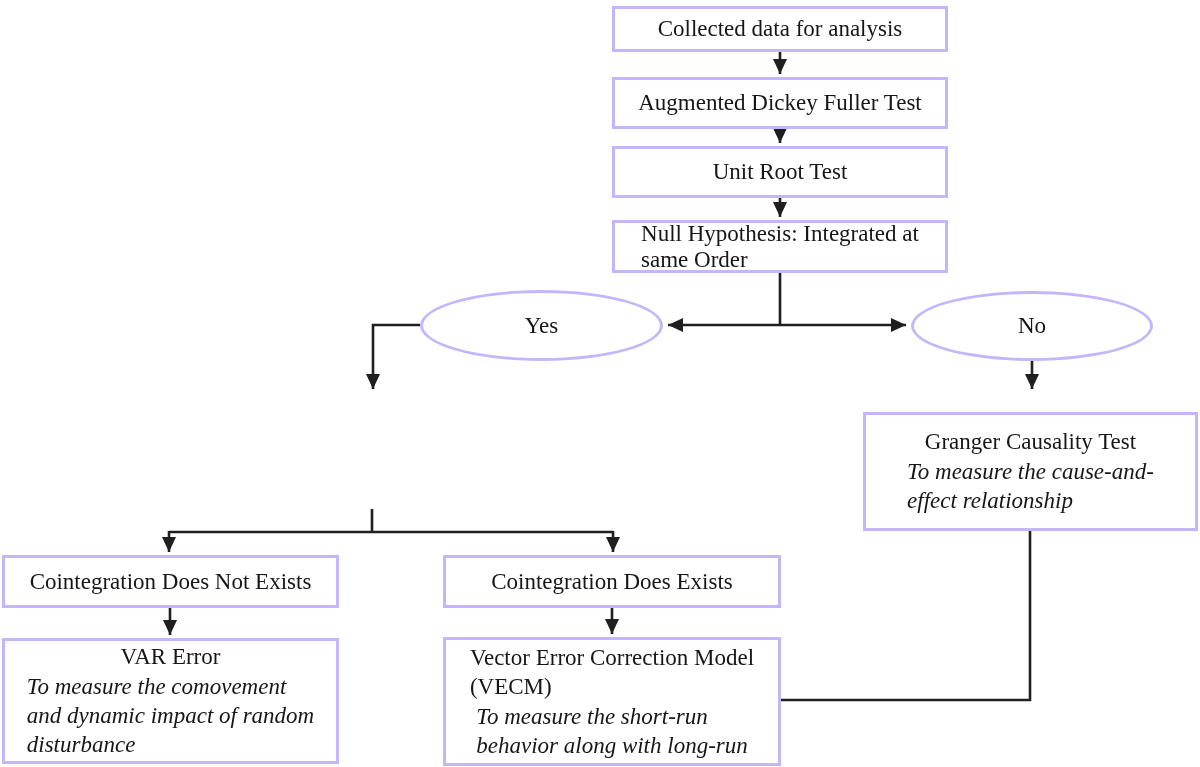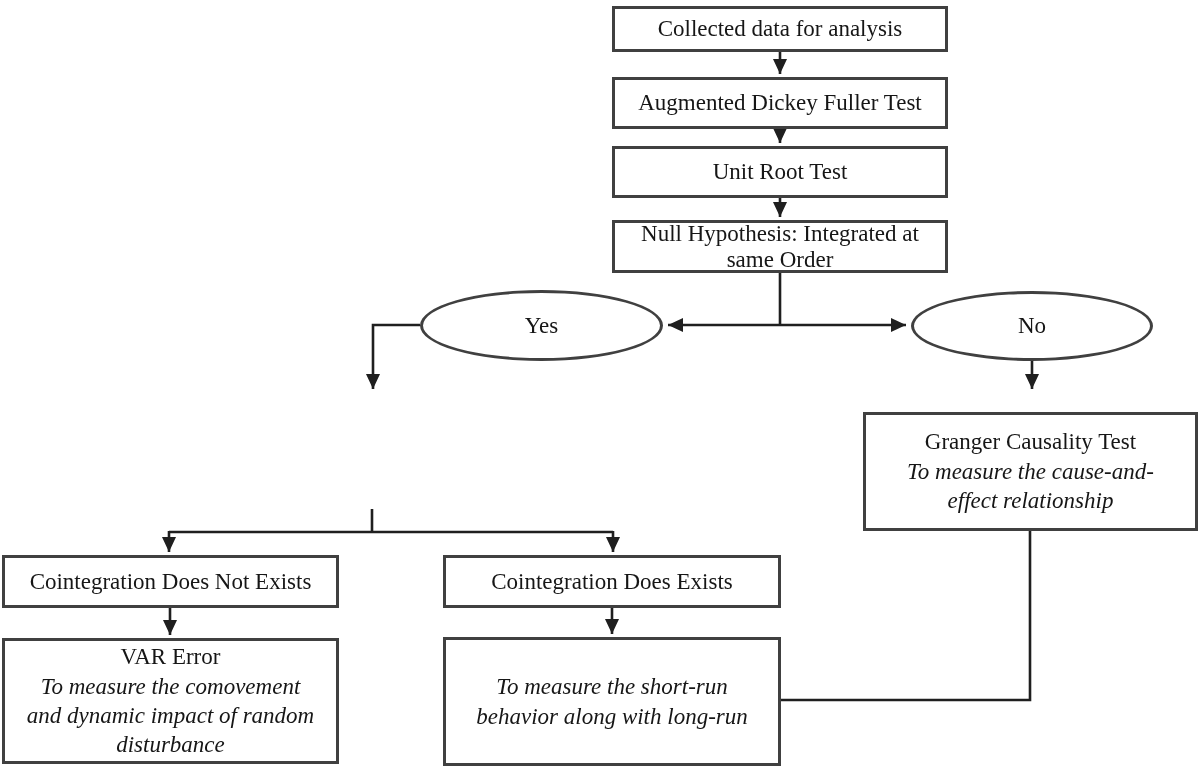--- a/index.html
+++ b/index.html
@@ -22,27 +22,27 @@
     width: 1200px; height: 767px;
   }
   .connector-layer path {
     fill: none;
     stroke: #1f1f1f;
     stroke-width: 2.6;
   }
   .node {
     position: absolute;
     box-sizing: border-box;
-    border: 3px solid #404040;
+    border: 3px solid #c4b5fd;
     background: #ffffff;
     display: flex;
     flex-direction: column;
     align-items: center;
     justify-content: center;
-    text-align: center;
+    text-align: left;
     font-size: 23px;
     line-height: 1.28;
     padding: 0 4px;
   }
   .node .node-label,
   .node .node-note {
     white-space: pre-line;
     display: block;
   }
   .node .node-note {
@@ -138,17 +138,19 @@
   </div>
 
   <div class="node n-var">
     <span class="node-label">VAR Error</span>
     <span class="node-note">To measure the comovement
 and dynamic impact of random
 disturbance</span>
   </div>
 
   <div class="node n-vecm">
+    <span class="node-label">Vector Error Correction Model
+(VECM)</span>
     <span class="node-note">To measure the short-run
 behavior along with long-run</span>
   </div>
 
 </div>
 
 </body></html>

